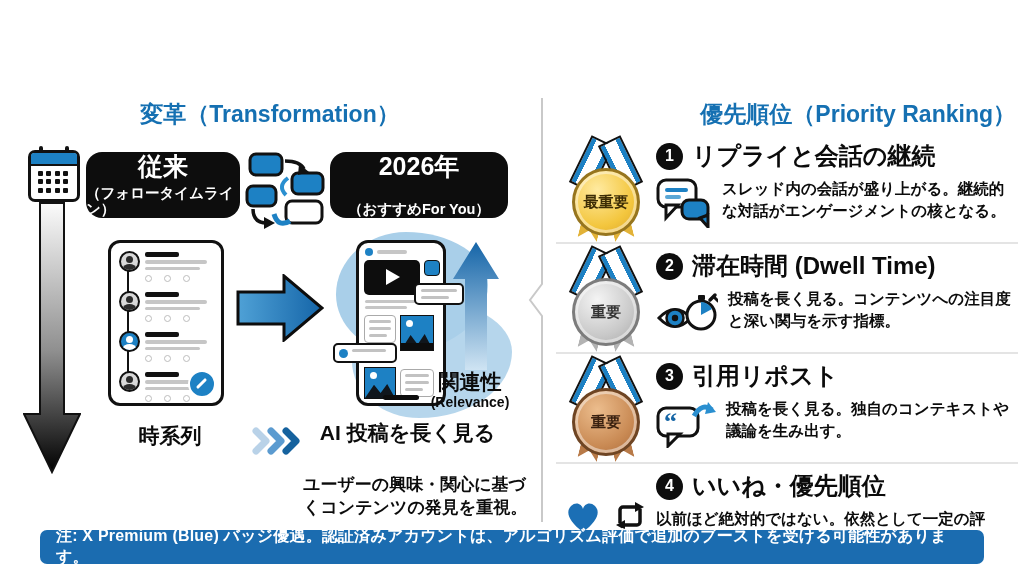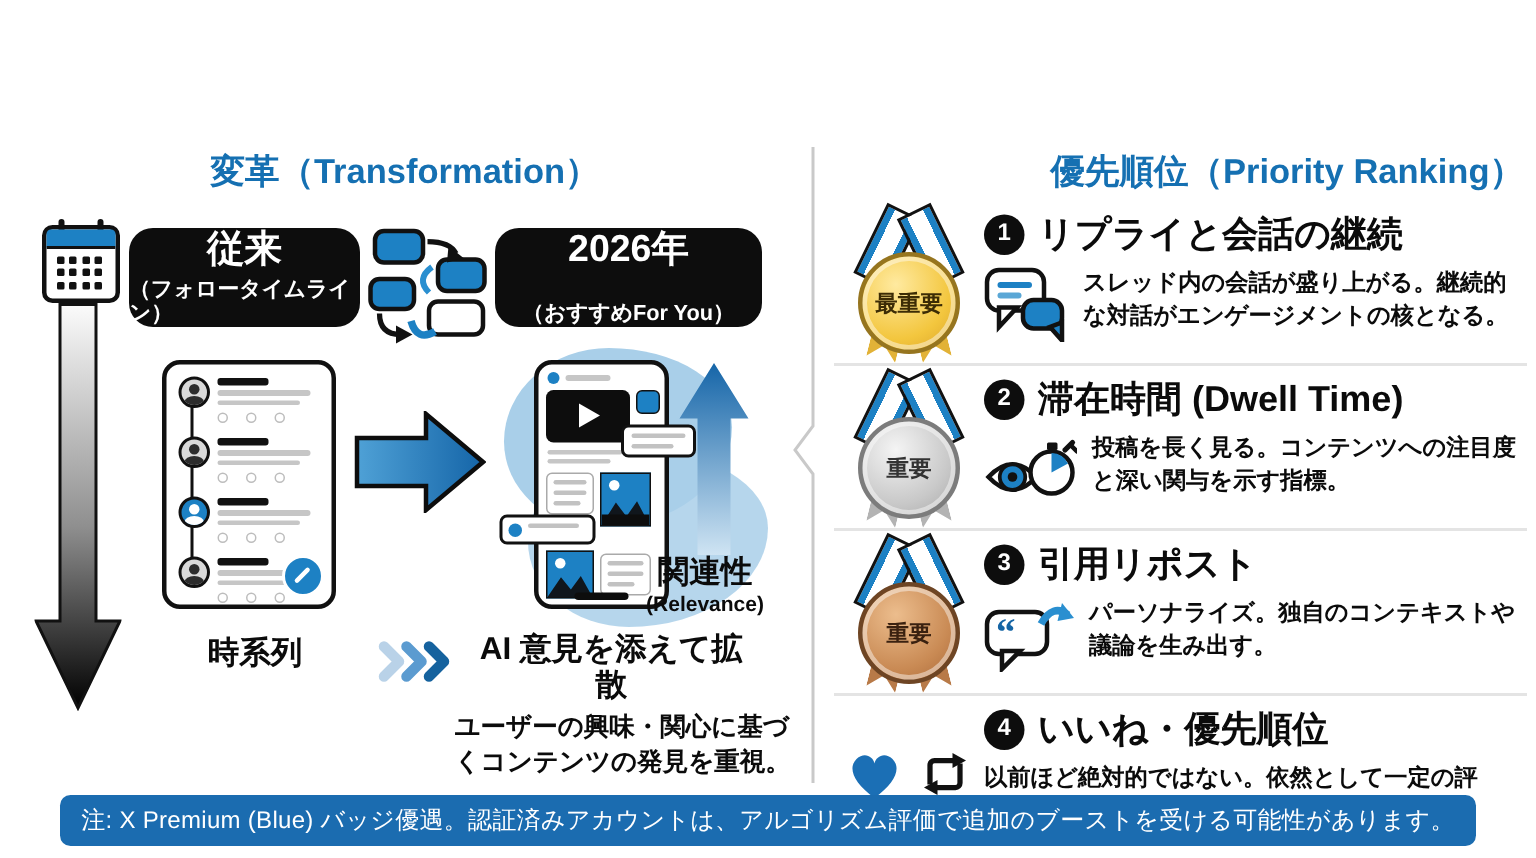--- a/index.html
+++ b/index.html
@@ -129,21 +129,21 @@
   .medal.gold .medal-circle{background:radial-gradient(circle at 36% 30%,#ffeaa0,#f3c63e 62%,#d9a228);border-color:#96751f;color:#3c2c05;}
   .medal.gold .tail{background:#e2b237;}
   .medal.silver .medal-circle{background:radial-gradient(circle at 36% 30%,#f4f4f4,#c8c8c8 62%,#a6a6a6);border-color:#7c7c7c;color:#333;}
   .medal.silver .tail{background:#b3b3b3;}
   .medal.bronze .medal-circle{background:radial-gradient(circle at 36% 30%,#ecbd8d,#c98a54 62%,#a96838);border-color:#6e4524;color:#3a2110;}
   .medal.bronze .tail{background:#b87a48;}
   .like-icons{display:flex;align-items:center;gap:8px;padding-top:28px;}
   
   .footer-banner{position:absolute;left:40px;top:530px;width:944px;height:34px;background:#1b6cb0;
                  border-radius:7px;display:flex;align-items:center;justify-content:center;}
-  .footer-banner p{margin:5px;color:#fff;font-size:16px;font-weight:400;letter-spacing:.2px;}
+  .footer-banner p{margin:16px;color:#fff;font-size:16px;font-weight:700;letter-spacing:.2px;}
 </style>
 </head>
 <body>
 
 <div class="stage">
 
 
   <h2 class="sec-h left">変革（Transformation）</h2>
   <h2 class="sec-h right">優先順位（Priority Ranking）</h2>
 
@@ -331,21 +331,21 @@
     <span class="l1">時系列</span>
   </div>
 
   <svg class="chevrons" width="52" height="28" viewBox="0 0 52 28">
     <polyline points="4,4 14,14 4,24" fill="none" stroke="#b9d2e8" stroke-width="7" stroke-linecap="round" stroke-linejoin="round"></polyline>
     <polyline points="19,4 29,14 19,24" fill="none" stroke="#5b9bd0" stroke-width="7" stroke-linecap="round" stroke-linejoin="round"></polyline>
     <polyline points="34,4 44,14 34,24" fill="none" stroke="#15629e" stroke-width="7" stroke-linecap="round" stroke-linejoin="round"></polyline>
   </svg>
 
   <div class="lbl lbl-ai">
-    <span class="l1">AI 意見を添えて拡散</span>
+    <span class="l1">AI 投稿を長く見る</span>
   </div>
 
   <p class="left-note">ユーザーの興味・関心に基づくコンテンツの発見を重視。</p>
 
   <div class="right-panel">
 
     <div class="p-item">
       <div class="medal-col">
         <div class="medal gold">
           <span class="ribbon rl"></span>
@@ -421,21 +421,21 @@
           <span>引用リポスト</span>
         </h3>
         <div class="item-sub">
           <svg class="item-icon" width="60" height="50" viewBox="0 0 60 50">
             <rect x="2" y="10" width="40" height="28" rx="8" fill="#fff" stroke="#111" stroke-width="3"></rect>
             <polygon points="12,36 12,48 24,36" fill="#fff" stroke="#111" stroke-width="3"></polygon>
             <text x="8" y="32" font-size="26" font-weight="bold" fill="#1565a5" font-family="Liberation Serif, serif">“</text>
             <path d="M38,18 Q46,4 56,12" fill="none" stroke="#2a8fd0" stroke-width="5"></path>
             <polygon points="52,4 60,14 49,16" fill="#2a8fd0"></polygon>
           </svg>
-          <p class="item-desc">パーソナライズ。独自のコンテキストや議論を生み出す。</p>
+          <p class="item-desc">投稿を長く見る。独自のコンテキストや議論を生み出す。</p>
         </div>
       </div>
     </div>
 
     <div class="p-item">
       <div class="medal-col">
         <div class="like-icons">
           <svg width="40" height="36" viewBox="0 0 40 36">
             <path d="M20,34 C6,24 2,14 8,8 C13,3 19,6 20,11 C21,6 27,3 32,8 C38,14 34,24 20,34 Z" fill="#1b6fb5"></path>
           </svg>

